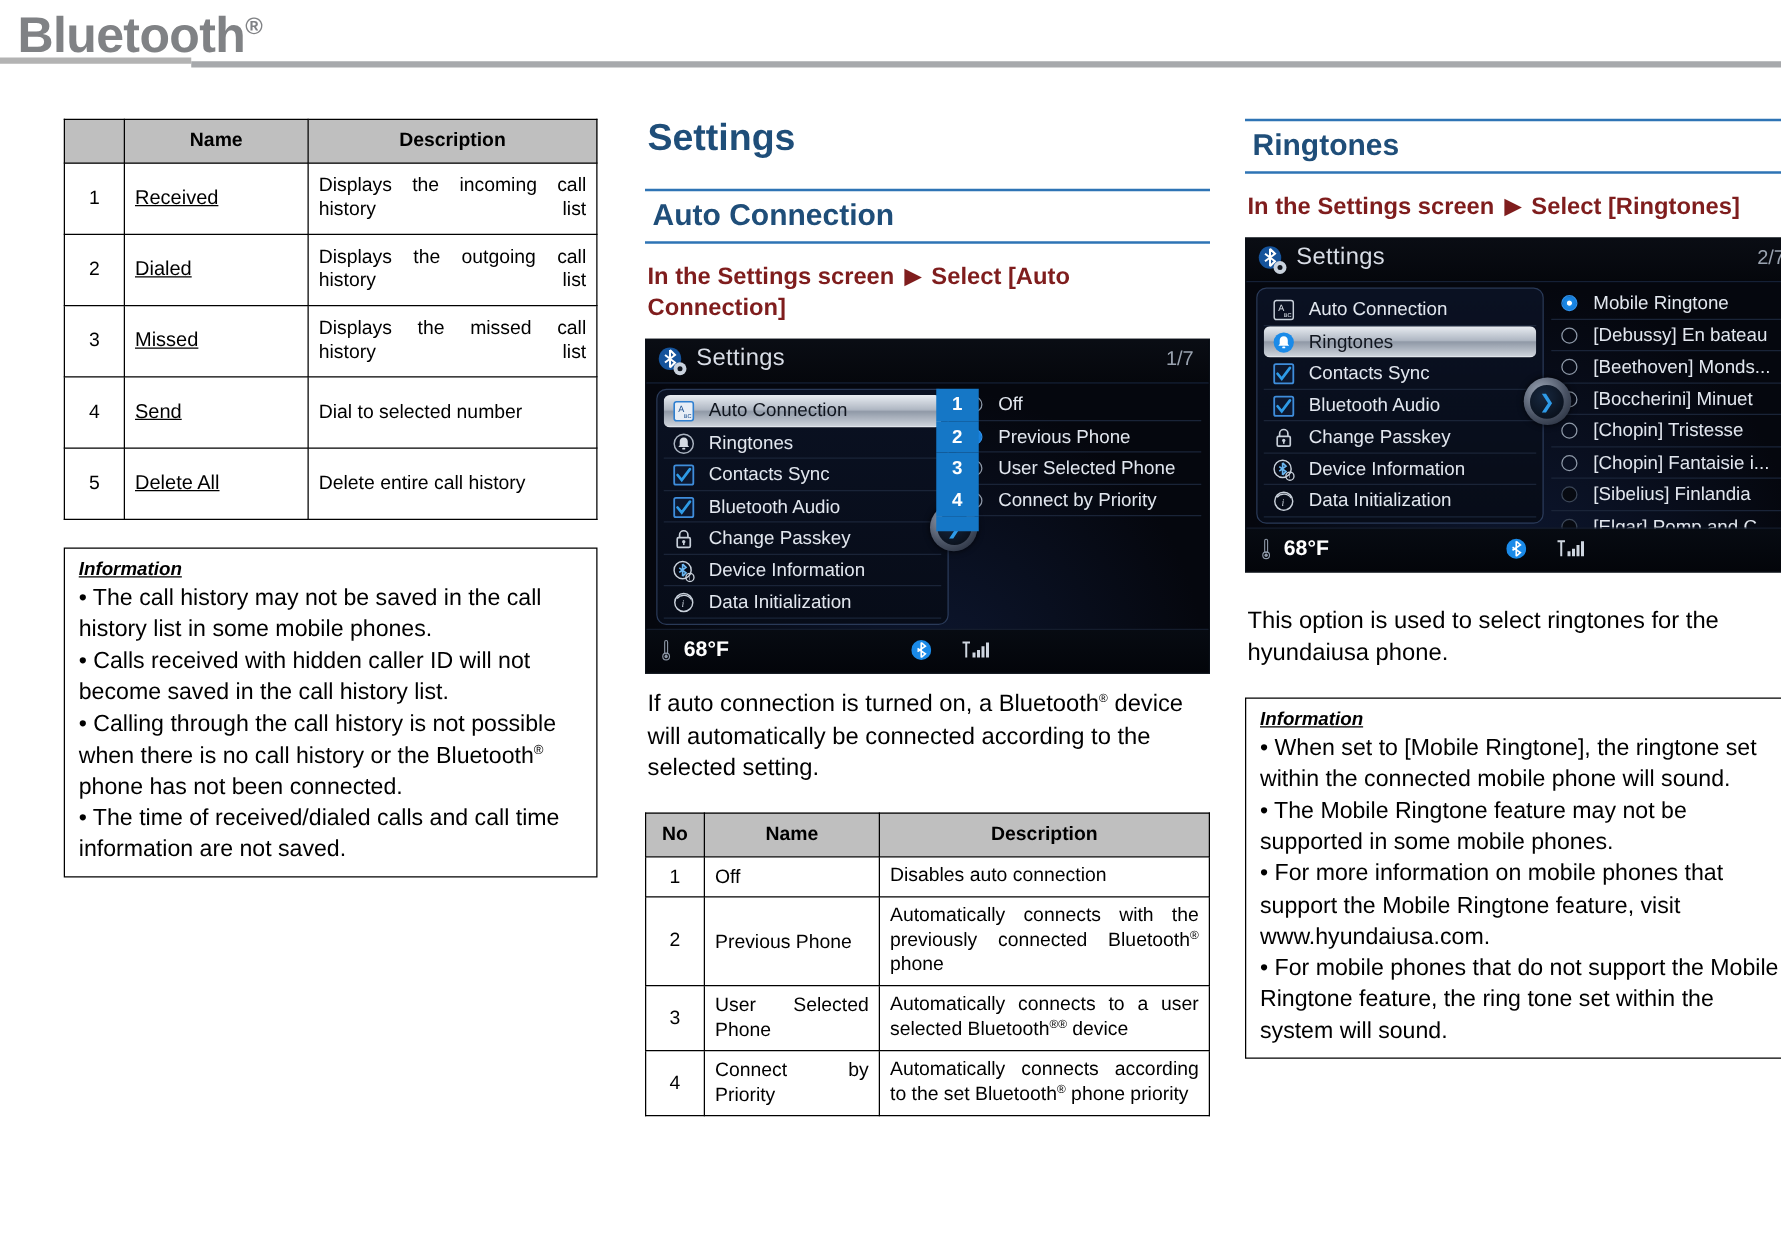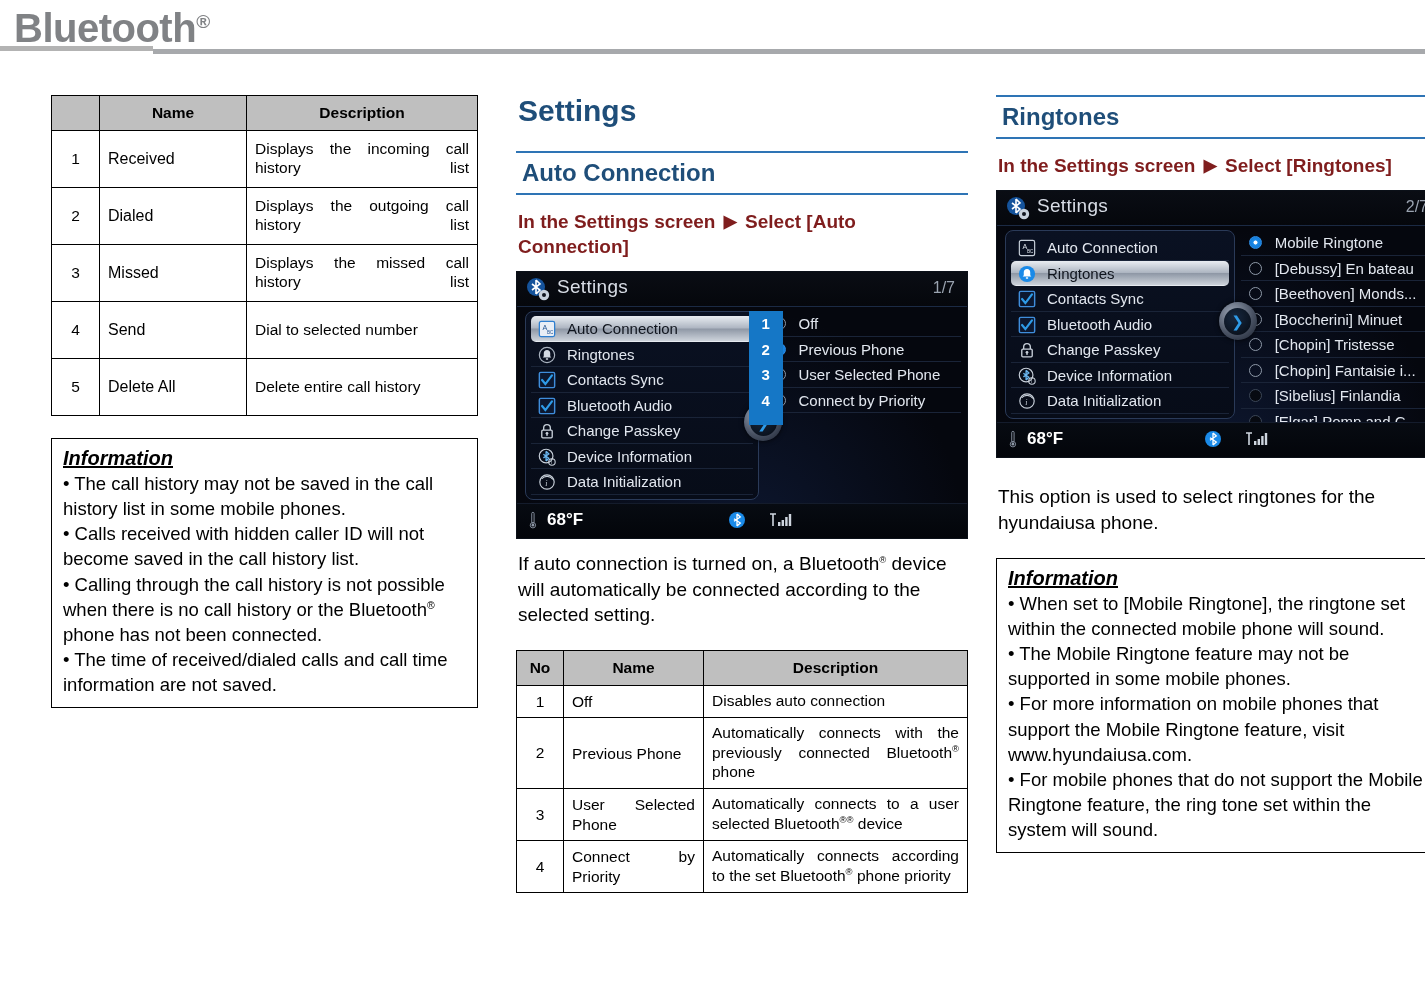--- a/index.html
+++ b/index.html
@@ -121,41 +121,41 @@
   }
   td.just { text-align: justify; text-align-last: justify; }
   td.just.last-left { text-align: justify; text-align-last: left; }
   sup.reg { font-size: 9.5px; vertical-align: super; }
 
   
   #left-table col.c1 { width: 48px; }
   #left-table col.c2 { width: 147px; }
   #left-table col.c3 { width: auto; }
   #left-table td { height: 44px; }
-  #left-table td.name { font-size: 16px; }
+  #left-table td.name { font-size: 16px; text-decoration: underline; }
   #left-table td.desc { font-size: 15.5px; line-height: 1.2; }
 
   
   #mid-table col.c1 { width: 47px; }
   #mid-table col.c2 { width: 140px; }
   #mid-table col.c3 { width: auto; }
   #mid-table td.name { font-size: 15.5px; line-height: 1.25; }
   #mid-table td.desc { font-size: 15.5px; line-height: 1.22; }
 
   
   .info-box {
     border: 1.5px solid #000;
     padding: 8px 11px 10px 11px;
     margin-top: 22px;
   }
   .info-box .info-title {
     font-style: italic;
     font-weight: bold;
     text-decoration: underline;
-    font-size: 20px;
+    font-size: 15px;
     margin-bottom: 1px;
   }
   .info-box ul {
     list-style: none;
     margin: 0; padding: 0;
   }
   .info-box li {
     font-size: 18.5px;
     line-height: 1.36;
     margin: 0;

